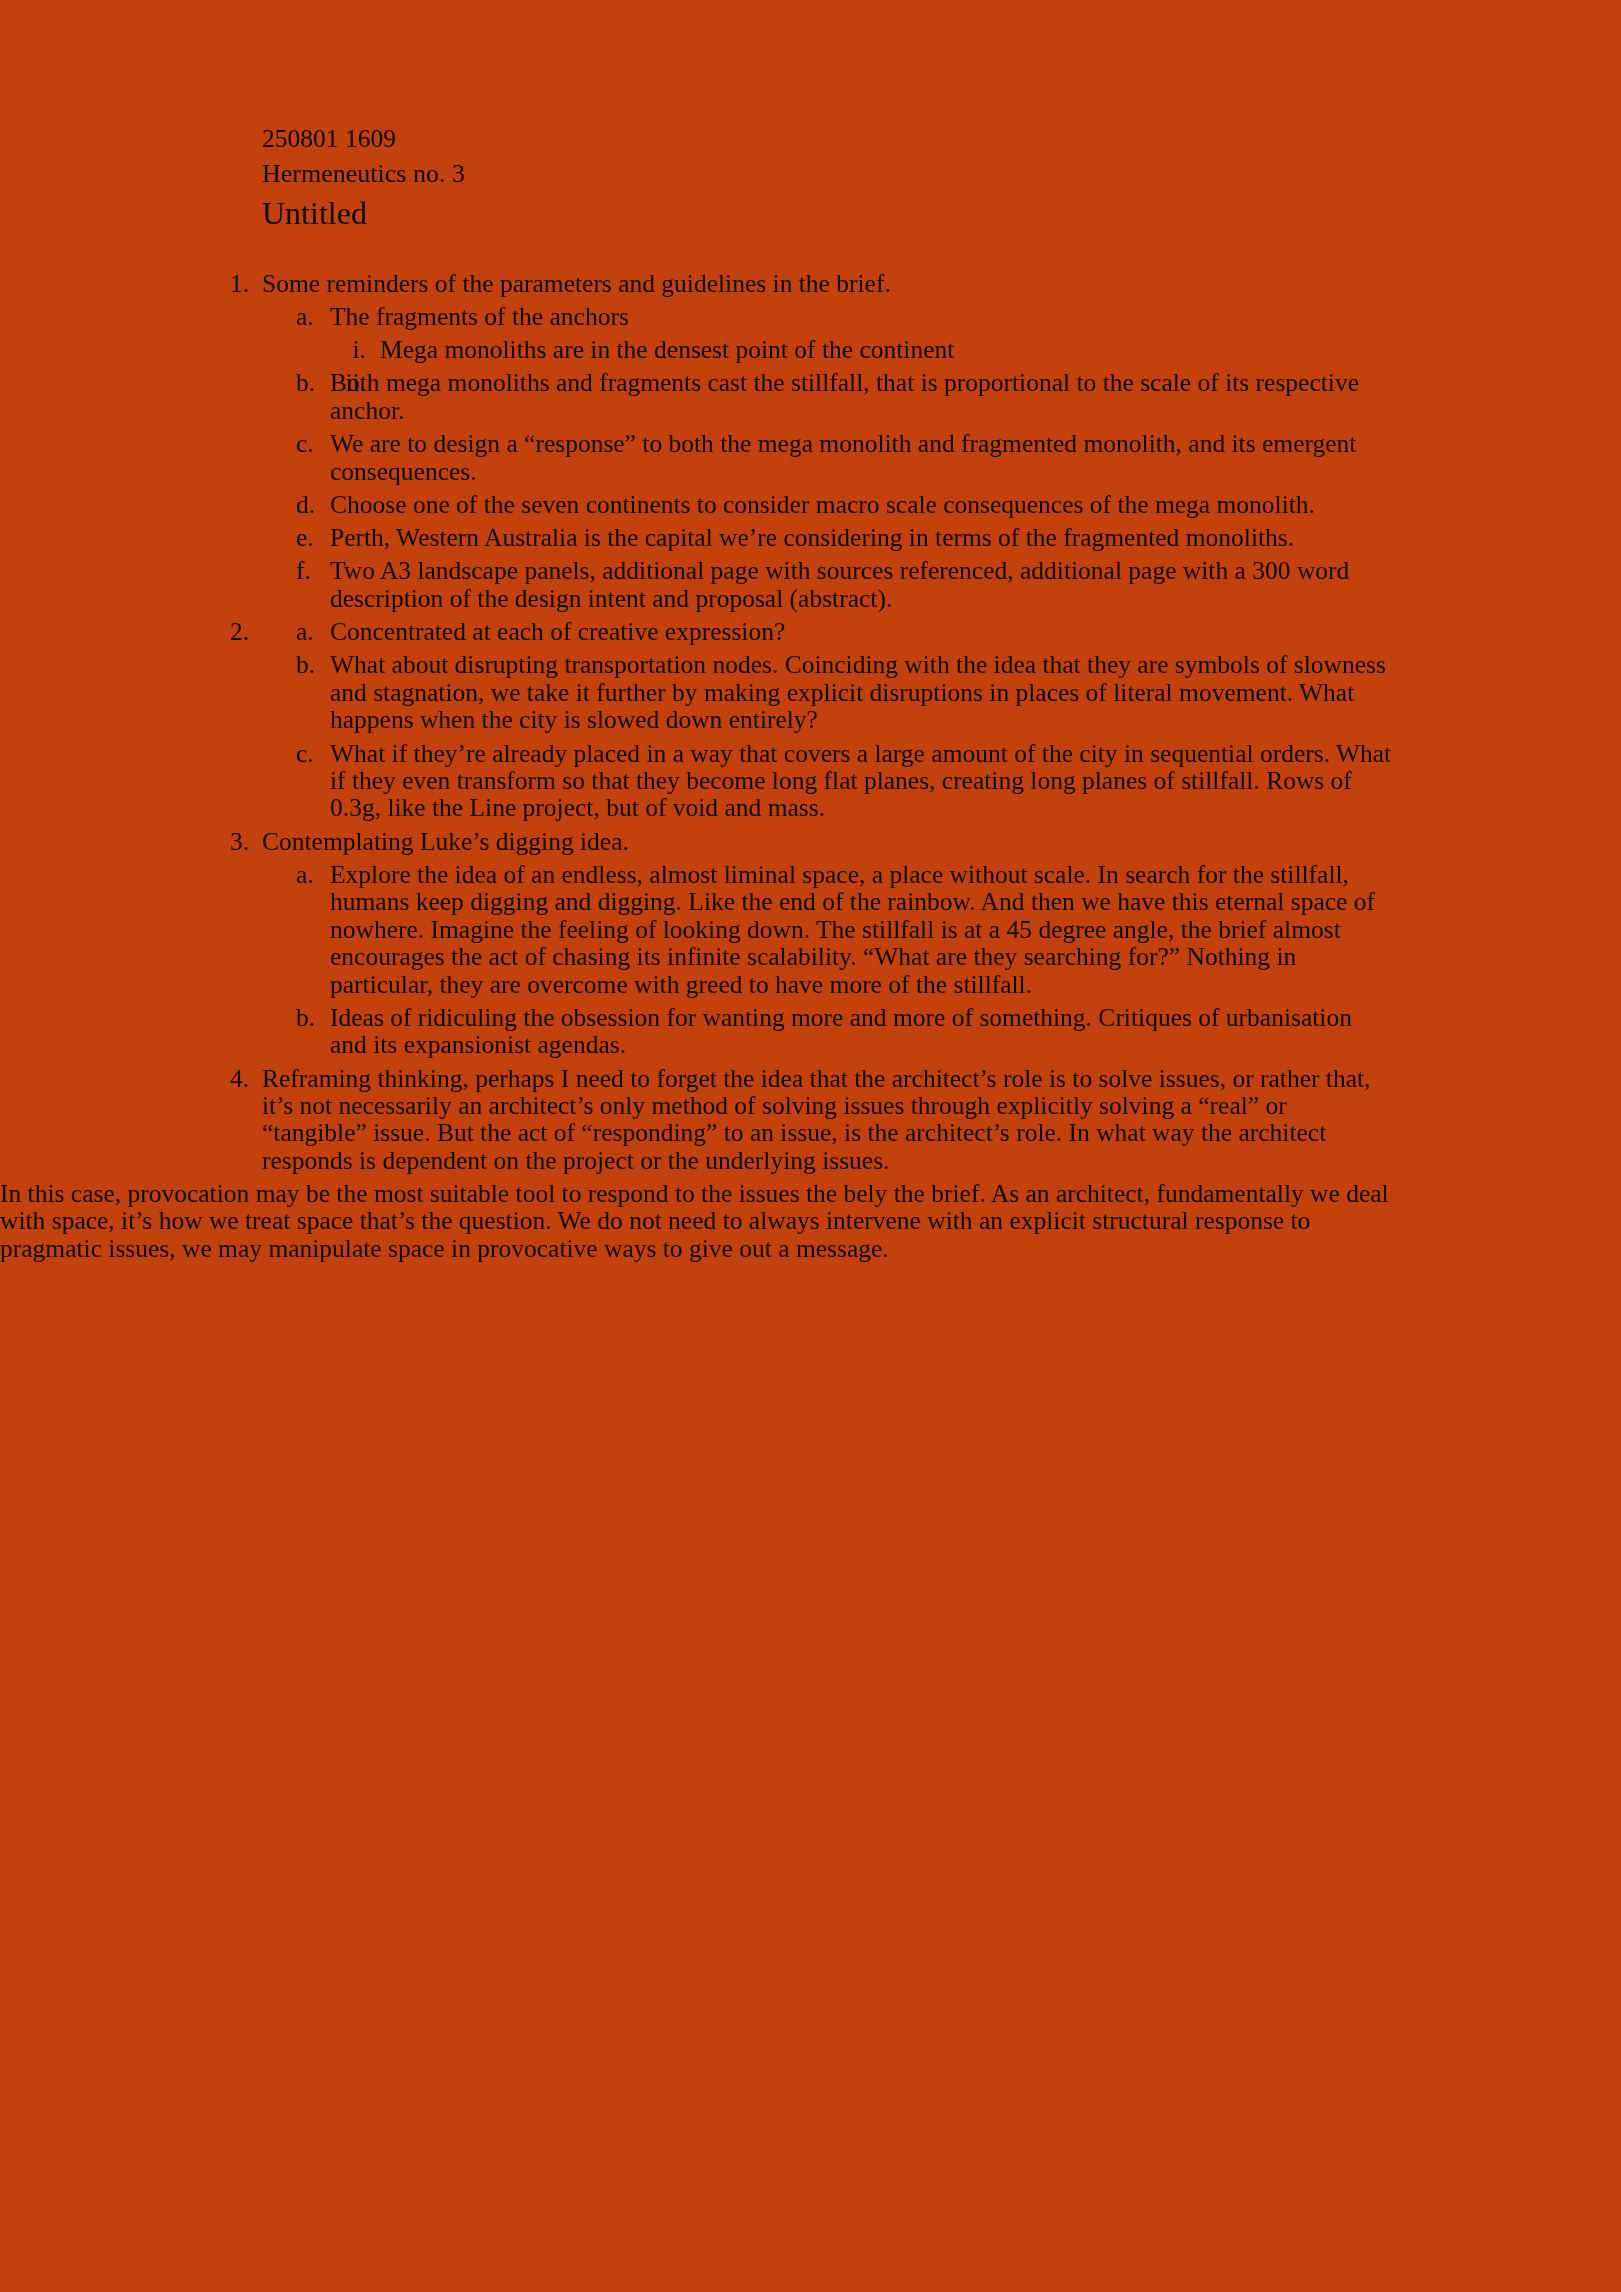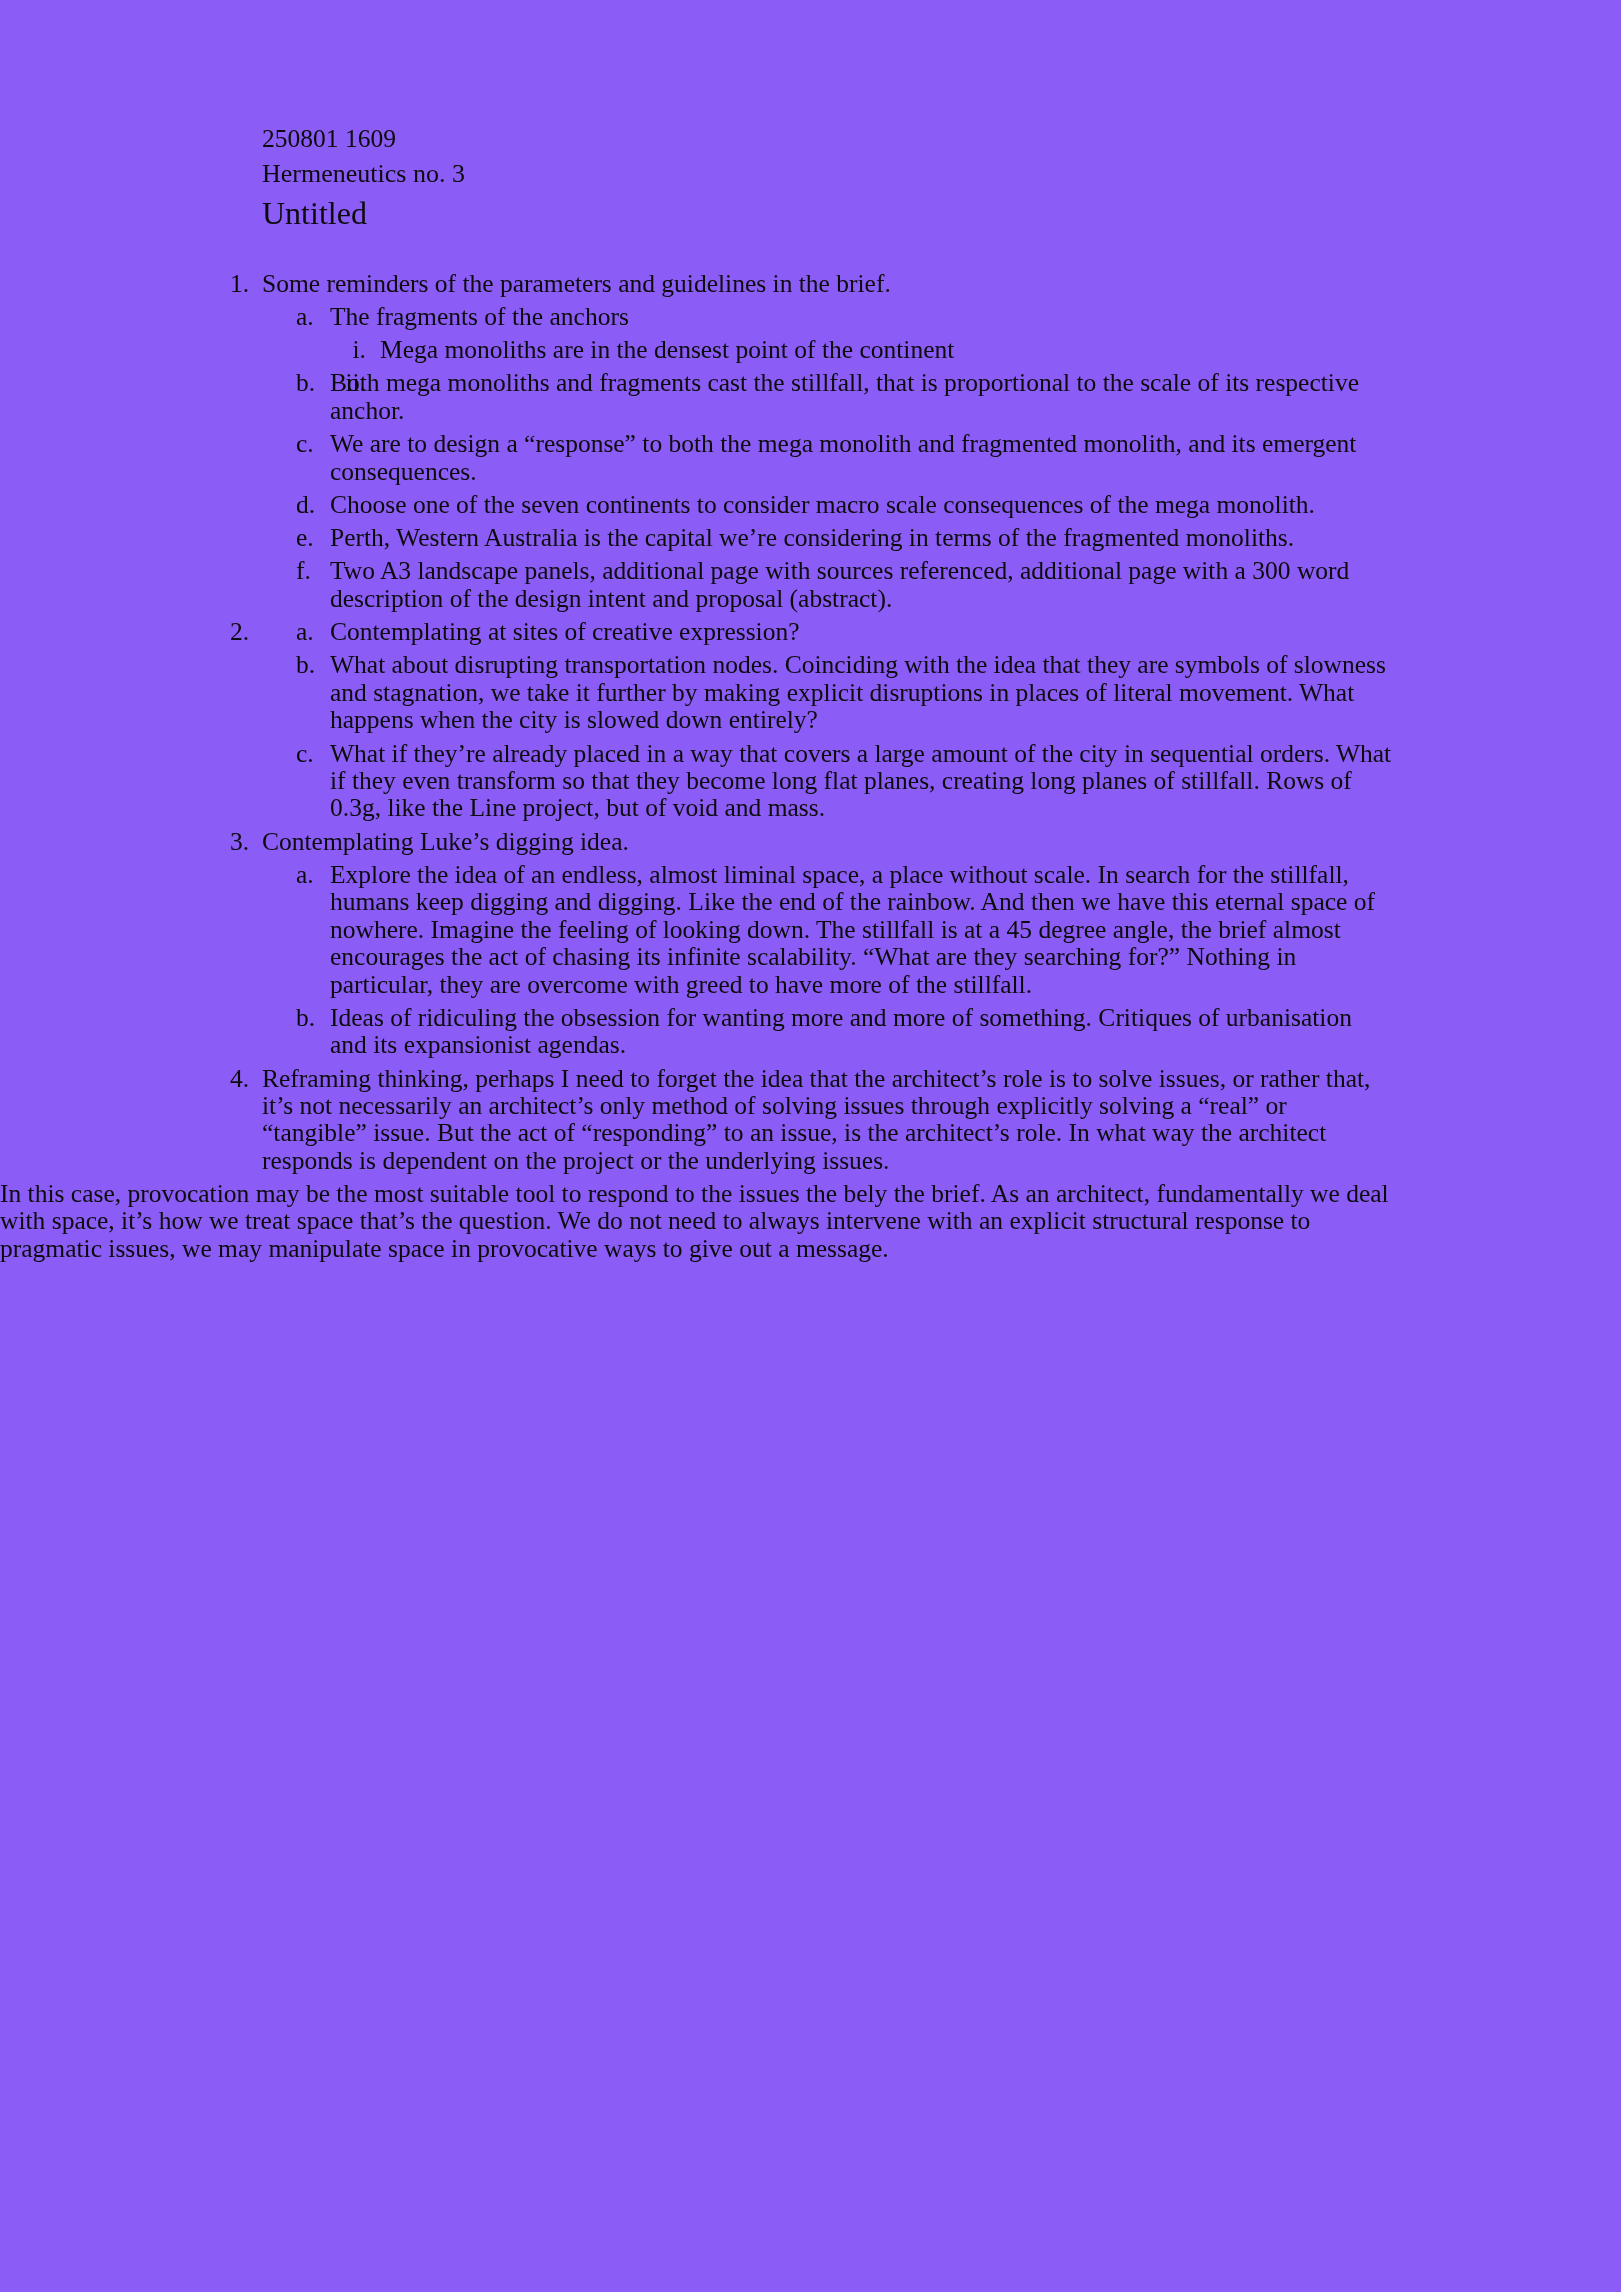--- a/index.html
+++ b/index.html
@@ -11,21 +11,21 @@
     width: 1621px;
     height: 2293px;
     font-family: "Liberation Serif", "DejaVu Serif", serif;
     color: #0c0c0c;
     -webkit-font-smoothing: antialiased;
   }
   .page {
     position: relative;
     width: 1621px;
     height: 2293px;
-    background: #8b5cf6;
+    background: #c2410c;
     box-sizing: border-box;
     padding-top: 125px;
     overflow: hidden;
   }
   .meta {
     margin: 0 229px 7.8px 262px;
     font-size: 25.5px;
     line-height: 27.4px;
   }
   .subtitle {
@@ -116,21 +116,21 @@
     <span class="marker">f.</span>
     <span class="text">Two A3 landscape panels, additional page with sources referenced, additional page with a 300 word description of the design intent and proposal (abstract).</span>
   </div>
 
   <div class="row l1">
     <span class="marker">2.</span>
   </div>
 
   <div class="row l2">
     <span class="marker">a.</span>
-    <span class="text">Contemplating at sites of creative expression?</span>
+    <span class="text">Concentrated at each of creative expression?</span>
   </div>
 
   <div class="row l2">
     <span class="marker">b.</span>
     <span class="text">What about disrupting transportation nodes. Coinciding with the idea that they are symbols of slowness and stagnation, we take it further by making explicit disruptions in places of literal movement. What happens when the city is slowed down entirely?</span>
   </div>
 
   <div class="row l2">
     <span class="marker">c.</span>
     <span class="text">What if they’re already placed in a way that covers a large amount of the city in sequential orders. What if they even transform so that they become long flat planes, creating long planes of stillfall. Rows of 0.3g, like the Line project, but of void and mass.</span>

